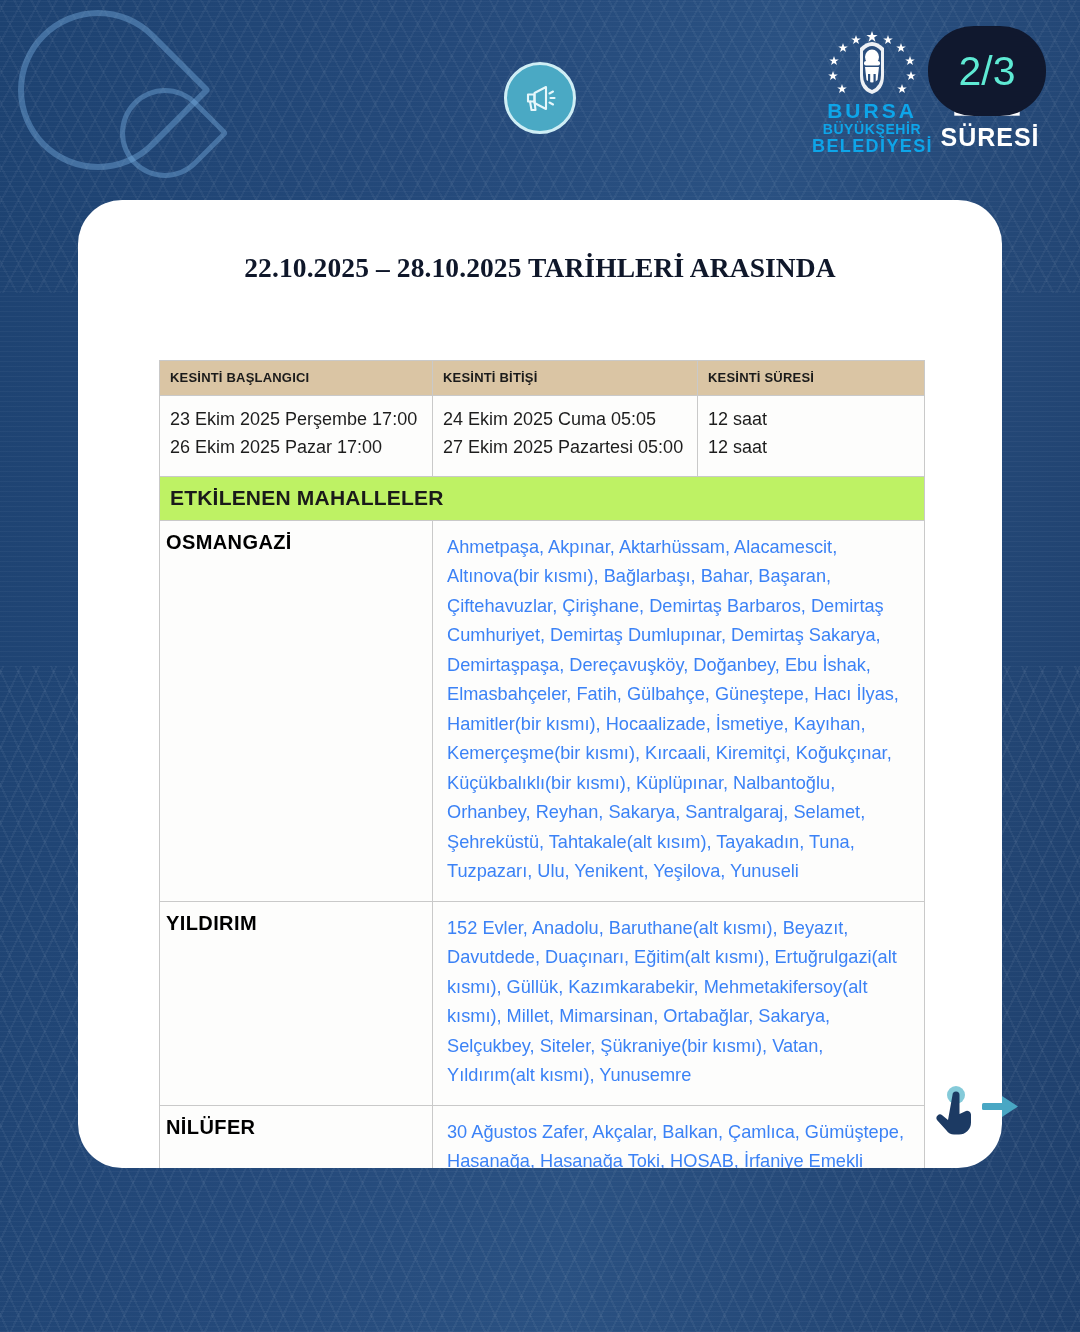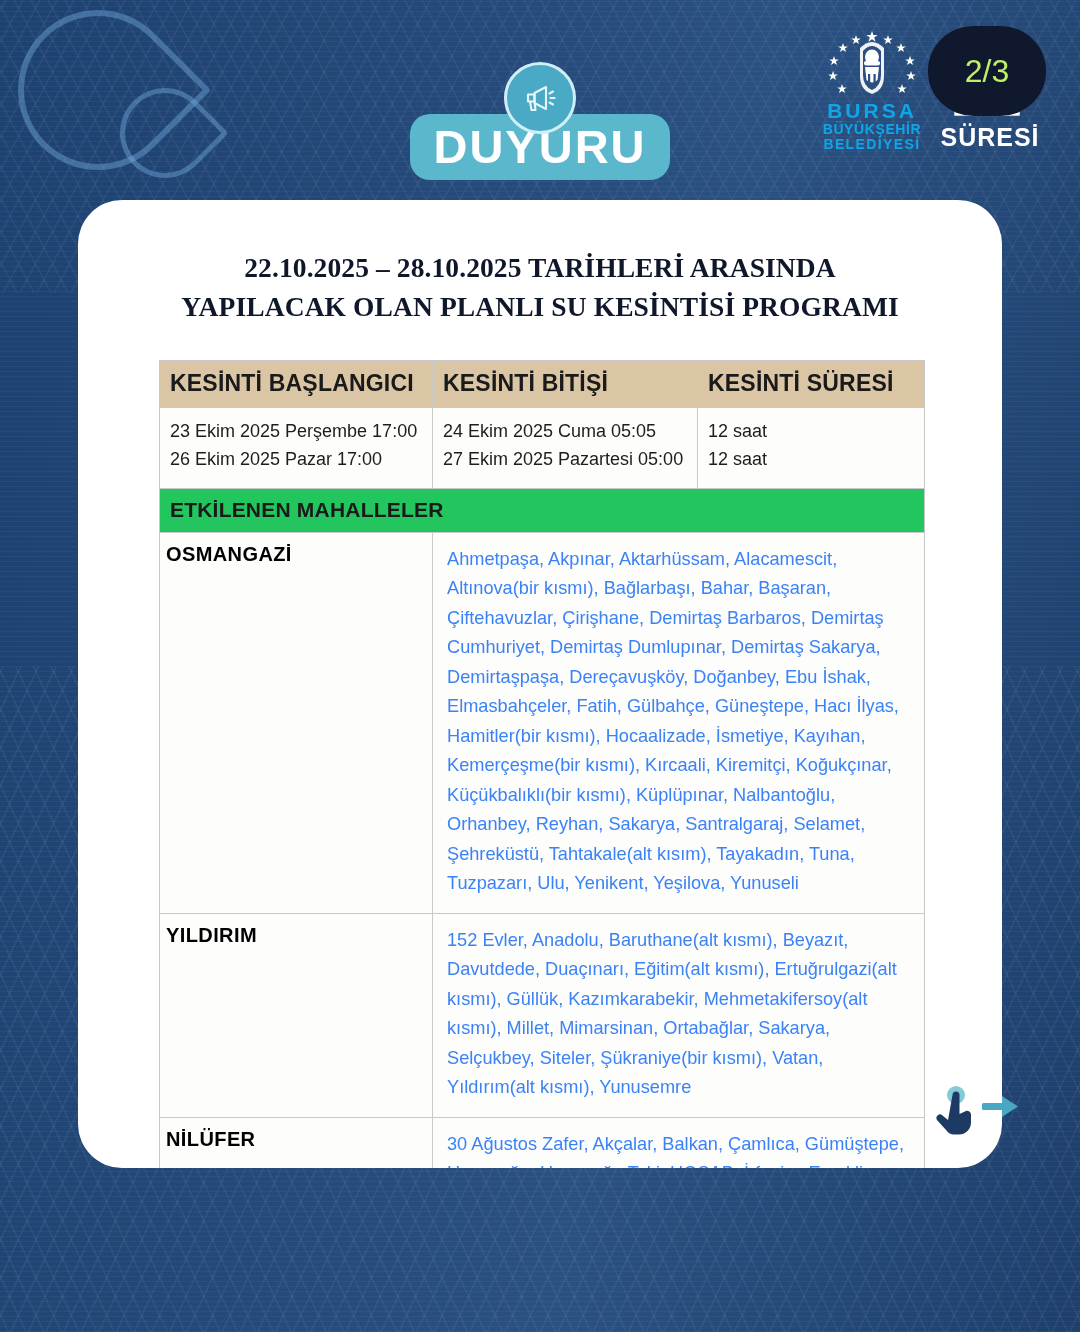--- a/index.html
+++ b/index.html
@@ -125,21 +125,21 @@
   }
   #bursa-crest { display: block; margin: 0 auto 4px; }
   .bursa-line {
     color: #0ea5e9;
     font-weight: bold;
     line-height: 1.05;
     letter-spacing: 1px;
   }
   #bursa-line-1 { font-size: 21px; letter-spacing: 3px; }
   #bursa-line-2 { font-size: 14px; letter-spacing: 0.6px; }
-  #bursa-line-3 { font-size: 14px; letter-spacing: 1.4px; }
+  #bursa-line-3 { font-size: 18px; letter-spacing: 1.4px; }
 
   
   #buski-logo {
     position: absolute;
     left: 938px;
     top: 30px;
     width: 104px;
     text-align: center;
   }
   #buski-mark { display: block; margin: 0 auto; }
@@ -159,22 +159,22 @@
     width: 118px;
     height: 90px;
     background: #10182e;
     border-radius: 46px / 44px;
     display: flex;
     align-items: center;
     justify-content: center;
     z-index: 6;
   }
   #page-indicator-label {
-    color: #bef264;
-    font-size: 32px;
+    color: #5eead4;
+    font-size: 41px;
     font-weight: 400;
     letter-spacing: 0px;
   }
 
   
   #card {
     position: absolute;
     left: 78px;
     top: 200px;
     width: 924px;
@@ -208,36 +208,36 @@
     table-layout: fixed;
   }
   #schedule-table td, #schedule-table th {
     border: 1px solid #c9c9c9;
     vertical-align: top;
     text-align: left;
   }
   .th-beige {
     background: #dac5a4;
     color: #1a1a1a;
-    font-size: 23px;
+    font-size: 13px;
     font-weight: bold;
     padding: 9px 10px 10px 10px;
     letter-spacing: 0.2px;
   }
   .td-time {
     background: #fdfdfc;
     color: #1d1d1d;
     font-size: 18px;
     padding: 10px 10px 14px 10px;
     line-height: 1.55;
   }
   .td-time div { white-space: nowrap; }
 
   .th-affected {
-    background: #22c55e;
+    background: #bef264;
     color: #1a1a1a;
     font-size: 21px;
     font-weight: bold;
     text-align: center;
     padding: 9px 10px 10px 10px;
     letter-spacing: 0.2px;
   }
 
   .td-district {
     background: #fdfdfc;
@@ -285,23 +285,20 @@
       <svg width="44" height="44" viewBox="0 0 44 44" aria-hidden="true">
         <g fill="none" stroke="#e6f7fb" stroke-width="2.1" stroke-linecap="round" stroke-linejoin="round">
           <path d="M10 18.5 L10 25.5 L16.5 25.5 L16.5 18.5 Z"></path>
           <path d="M16.5 17 L28 11 L28 33 L16.5 27 Z"></path>
           <path d="M12 25.5 L13.5 34 L17.5 34 L16.5 25.5"></path>
           <path d="M31.5 17.5 L35 15.5"></path>
           <path d="M32.5 22 L36.5 22"></path>
           <path d="M31.5 26.5 L35 28.5"></path>
         </g>
       </svg>
-    </div>
-    <div id="duyuru-pill">
-      <span id="duyuru-label">DUYURU</span>
     </div>
   </div>
 
   <div id="bursa-logo">
     <svg id="bursa-crest" width="108" height="66" viewBox="0 0 108 66" aria-hidden="true">
       <g fill="#ffffff">
 
         <g>
           <polygon points="54,1 55.4,5 59.6,5 56.2,7.6 57.5,11.7 54,9.2 50.5,11.7 51.8,7.6 48.4,5 52.6,5"></polygon>
           <polygon points="38,5 39.2,8.4 42.8,8.4 39.9,10.6 41,14 38,11.9 35,14 36.1,10.6 33.2,8.4 36.8,8.4"></polygon>
@@ -348,21 +345,20 @@
 
   <div id="page-indicator">
     <span id="page-indicator-label">2/3</span>
   </div>
 </div>
 
 <div id="card">
 
   <div id="title-block">
     <div class="title-line">22.10.2025 – 28.10.2025 TARİHLERİ ARASINDA</div>
-    <div class="title-line">YAPILACAK OLAN PLANLI SU KESİNTİSİ PROGRAMI</div>
   </div>
 
   <table id="schedule-table">
     <colgroup>
       <col style="width:273px">
       <col style="width:265px">
       <col style="width:227px">
     </colgroup>
     <tbody>
       <tr>

